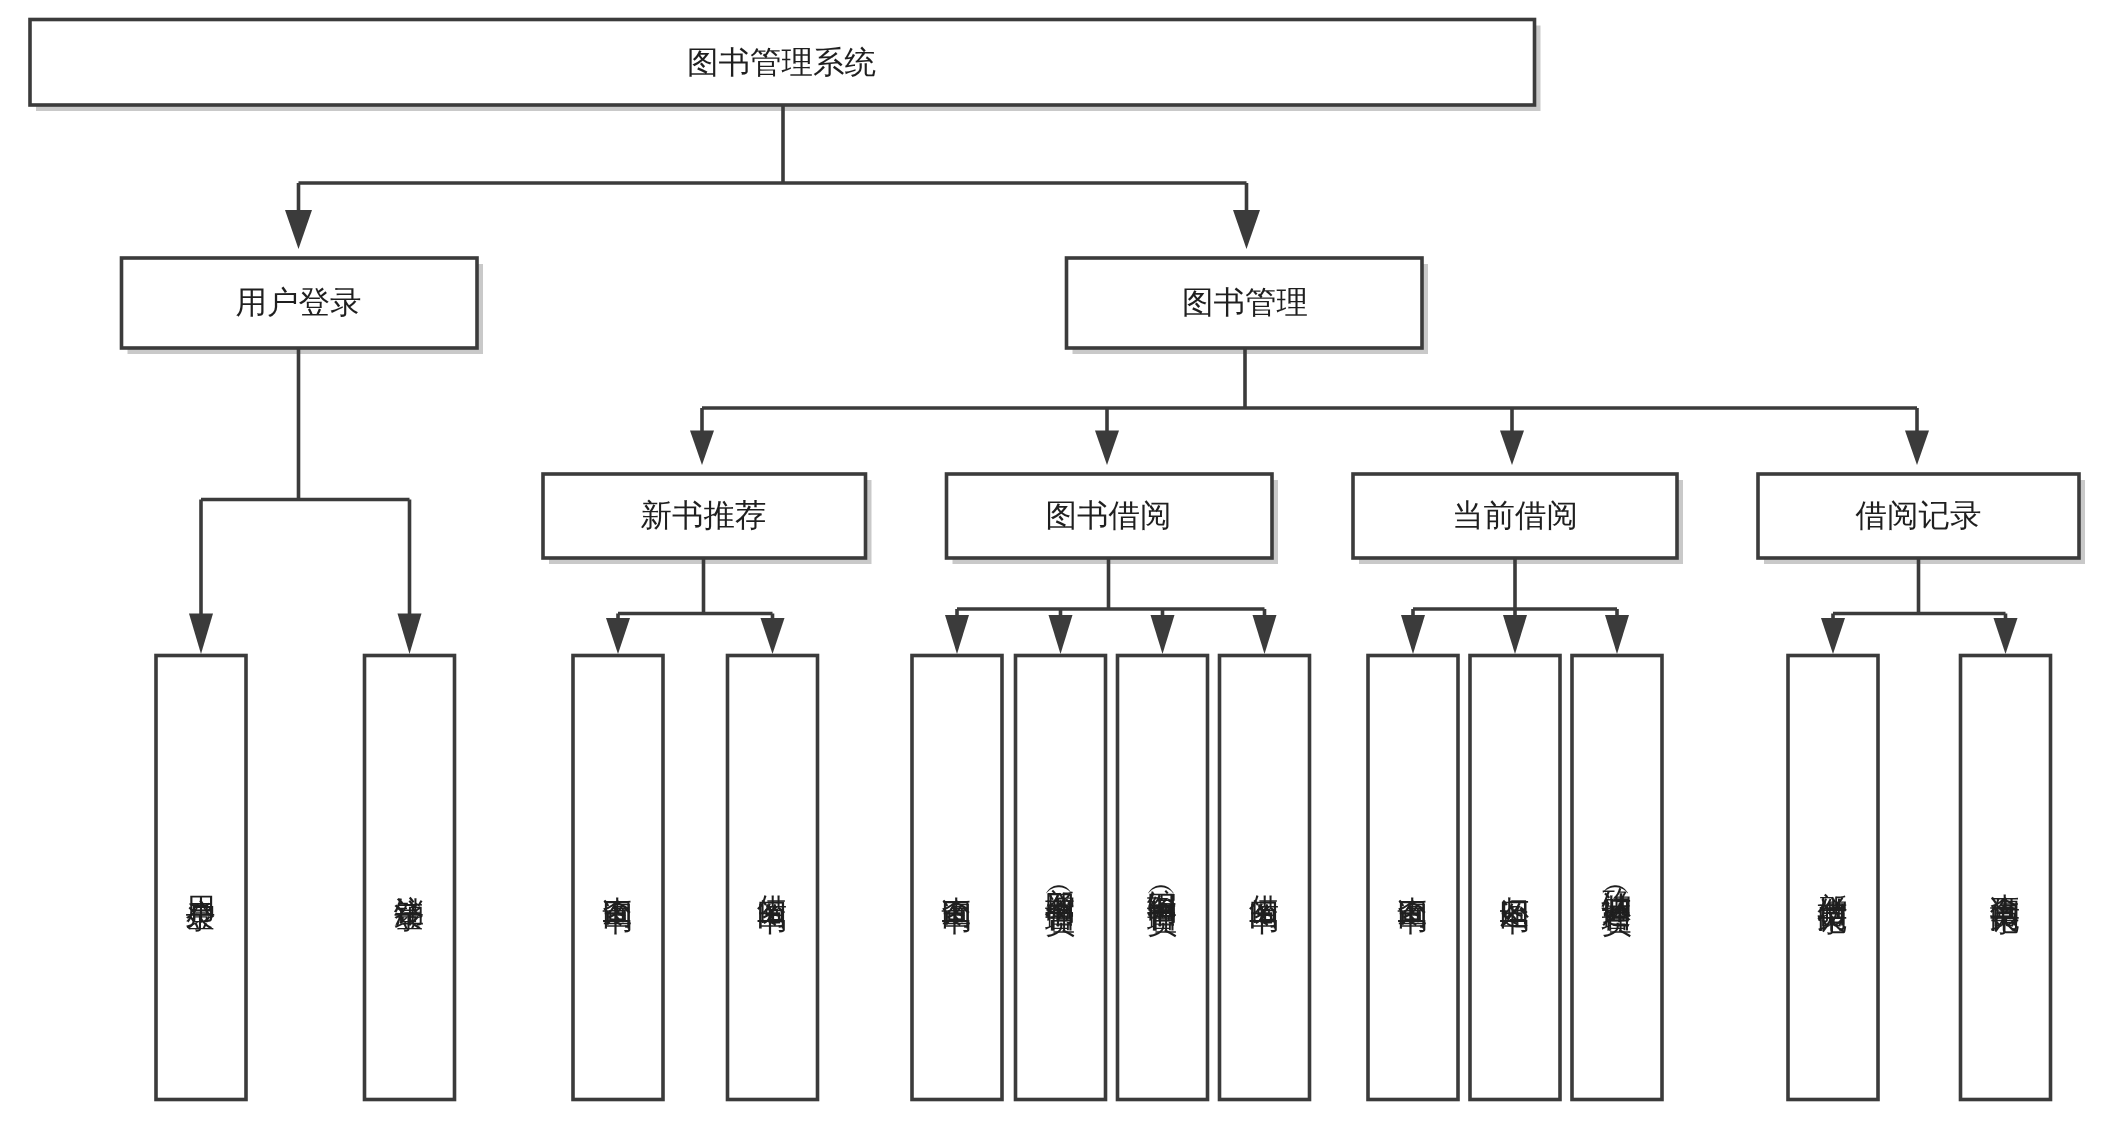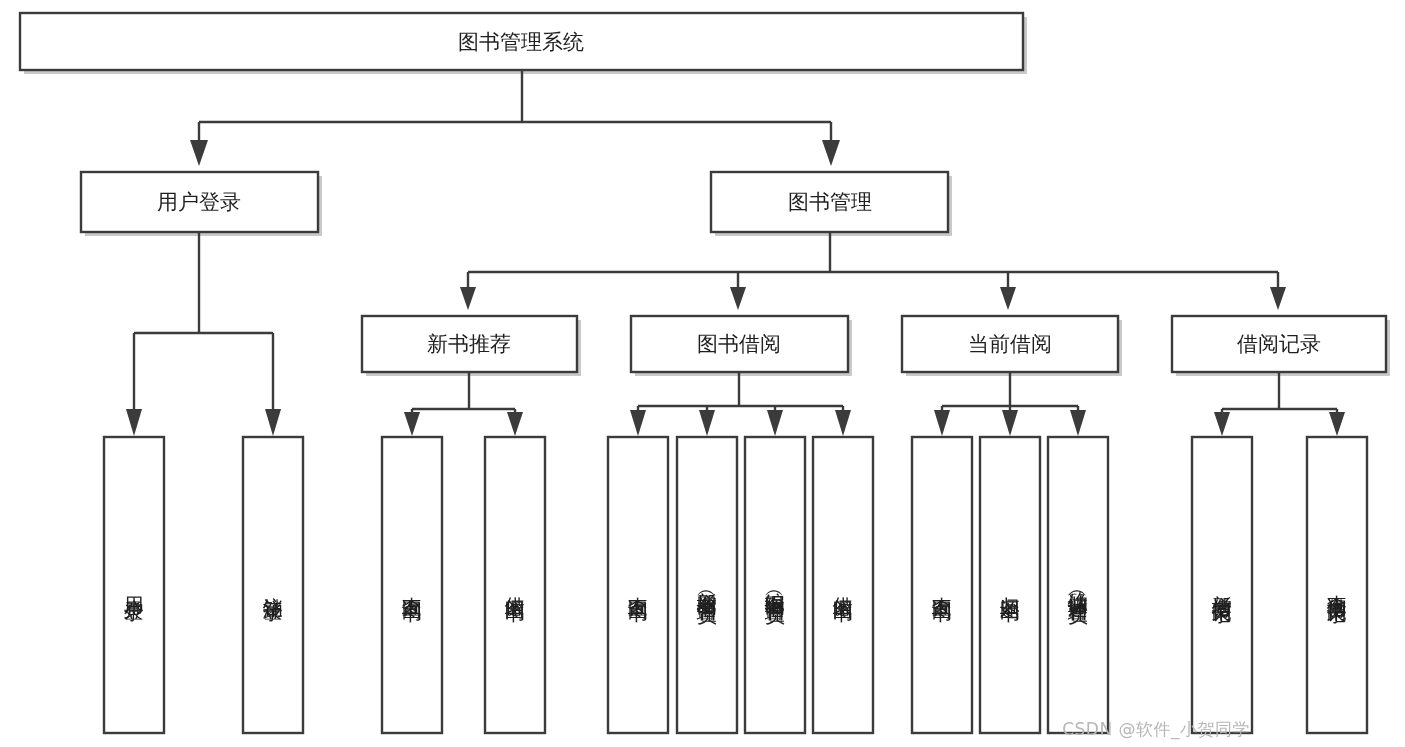--- a/index.html
+++ b/index.html
@@ -235,15 +235,14 @@
   <div class="leaf-label-wrap" style="left:745px; top:437px; width:60px; height:296px;">编辑图书（管理员）</div>
   <div class="leaf-label-wrap" style="left:813px; top:437px; width:60px; height:296px;">借阅图书</div>
 
   <div class="leaf-label-wrap" style="left:912px; top:437px; width:60px; height:296px;">查询图书</div>
   <div class="leaf-label-wrap" style="left:980px; top:437px; width:60px; height:296px;">归还图书</div>
   <div class="leaf-label-wrap" style="left:1048px; top:437px; width:60px; height:296px;">确认归还（管理员）</div>
 
   <div class="leaf-label-wrap" style="left:1192px; top:437px; width:60px; height:296px;">新增借阅记录</div>
   <div class="leaf-label-wrap" style="left:1307px; top:437px; width:60px; height:296px;">查询借阅记录</div>
 
-  <div id="watermark">CSDN @软件_小贺同学</div>
 
 </div>
 
 </body></html>

